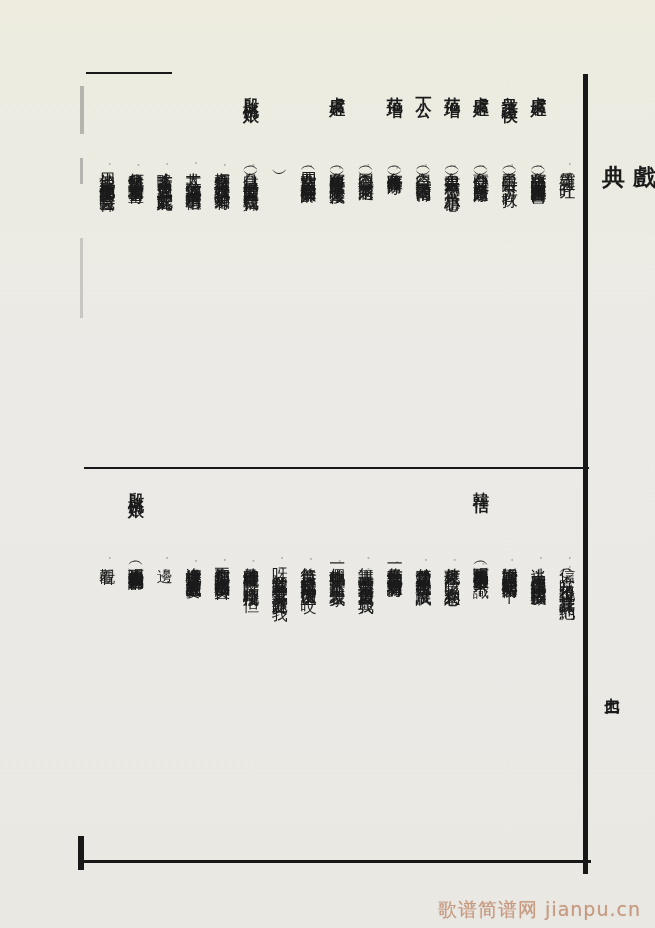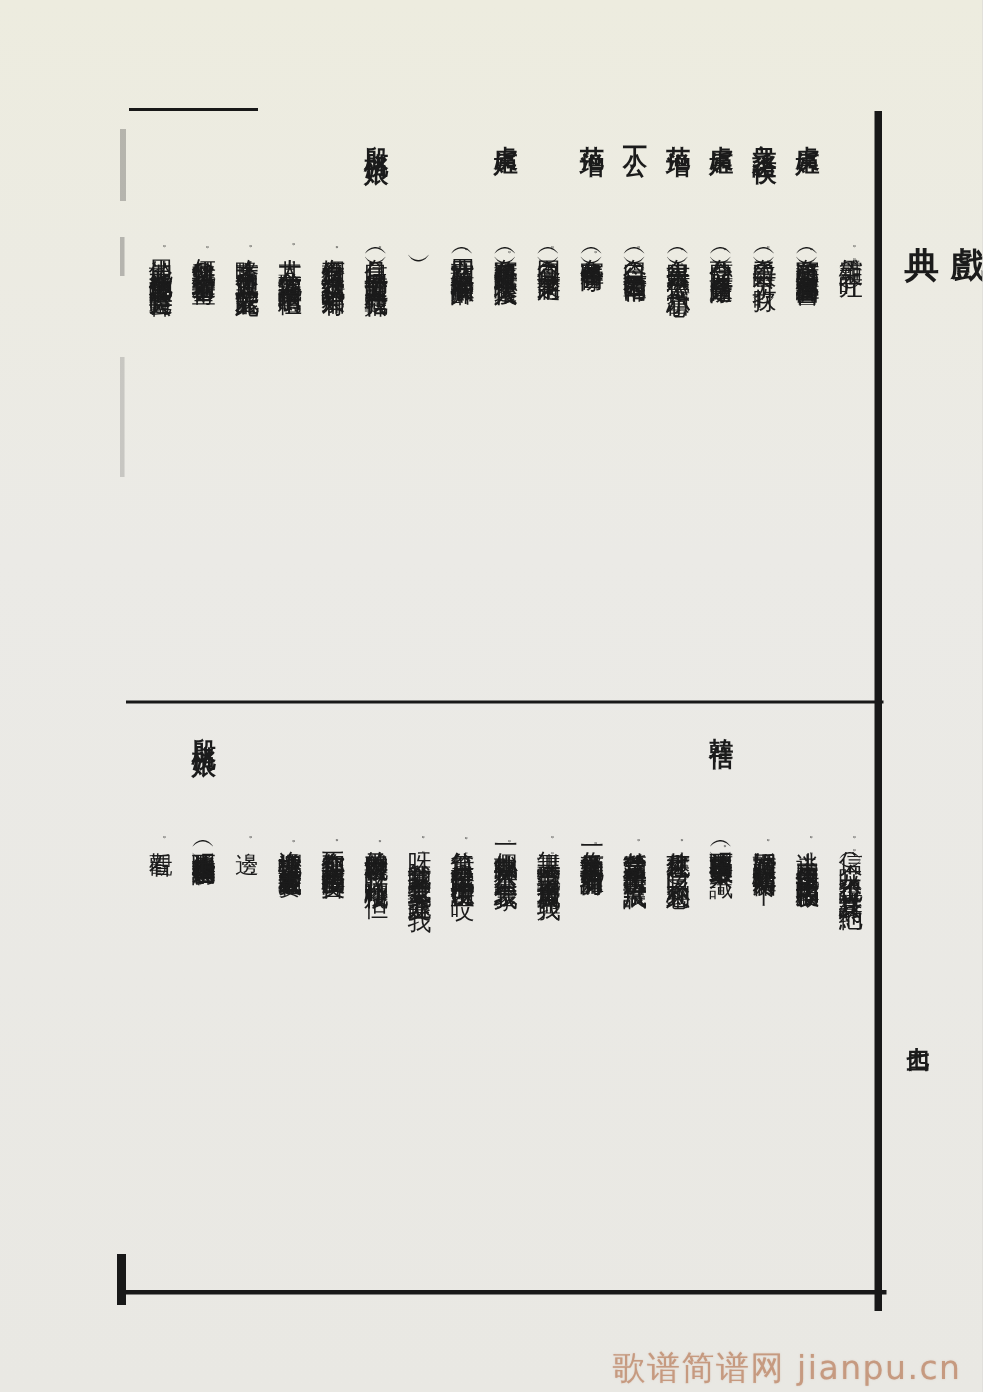--- a/index.html
+++ b/index.html
@@ -44,21 +44,21 @@
   }
   .running-title span { display:block; }
   .folio {
     position:absolute; left:602px; top:686px;
     writing-mode:vertical-rl; font-size:15px; letter-spacing:3px; font-weight:bold;
   }
   
   .watermark {
     position:absolute; right:14px; top:897px;
     font-family:"DejaVu Sans","Liberation Sans",sans-serif;
-    font-size:22px; color:#c69a80; letter-spacing:1px;
+    font-size:19px; color:#c69a80; letter-spacing:1px;
     text-shadow:0 0 1px rgba(198,154,128,.55);
   }
 </style>
 </head>
 <body>
 
 <div class="page">
 
   <div class="rule rule-topstub"></div>
   <div class="rule rule-right"></div>

